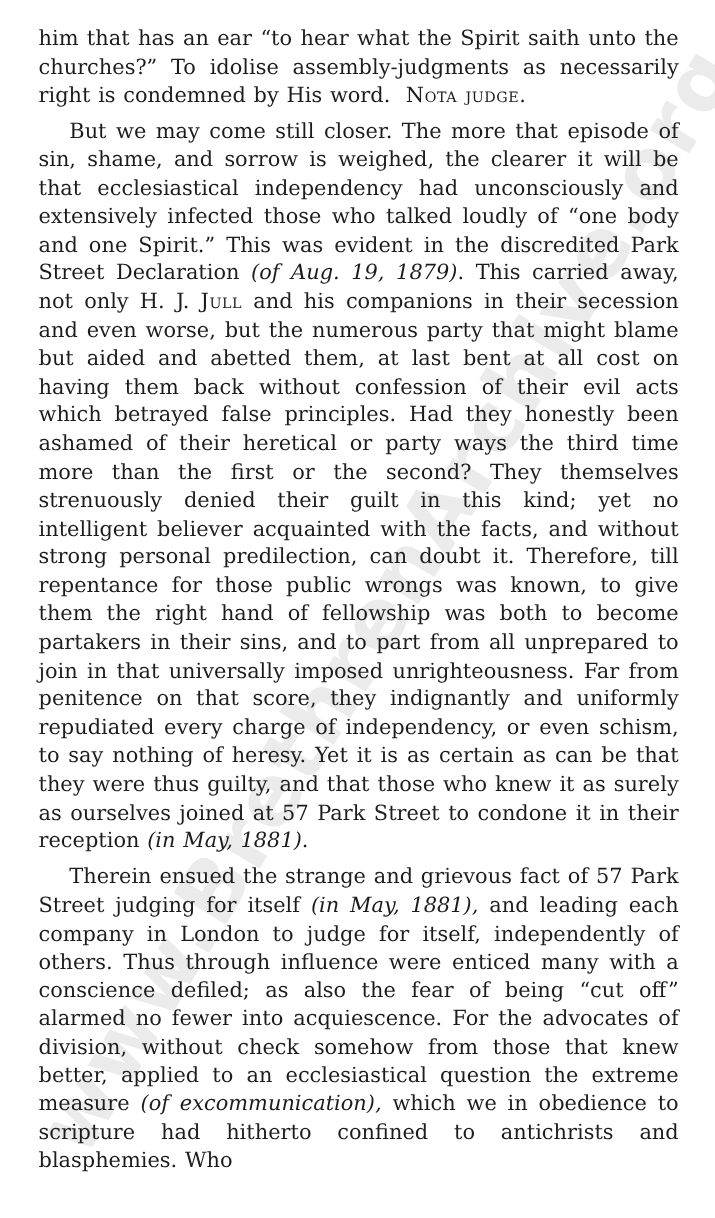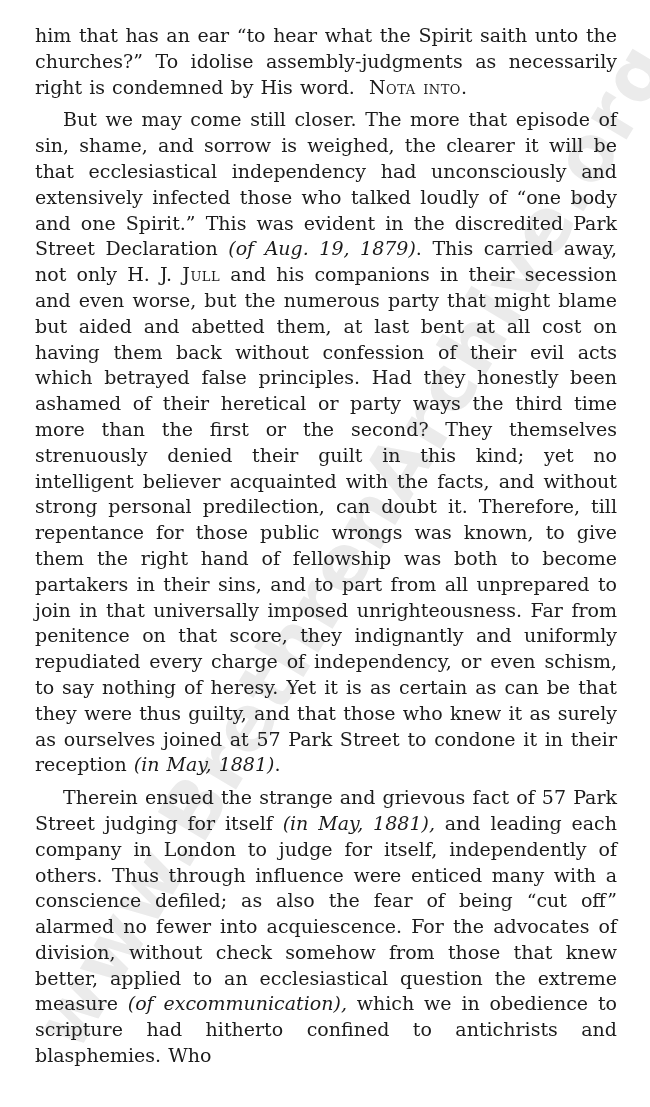--- a/index.html
+++ b/index.html
@@ -46,17 +46,17 @@
   main.text-block p.indent { text-indent: 28px; }
   .it { font-style: italic; }
   .sc { font-variant: small-caps; letter-spacing: 0.5px; }
 </style>
 </head>
 <body>
 
 <div class="page">
   <div class="watermark">www.BrethrenArchive.org</div>
   <main class="text-block" id="text-block">
-      <p><span>him that has an ear “to hear what the Spirit saith unto the churches?”  To idolise assembly-judgments as necessarily right is condemned by His word.&nbsp; </span><span class="sc">Nota into.</span></p>
+      <p><span>him that has an ear “to hear what the Spirit saith unto the churches?”  To idolise assembly-judgments as necessarily right is condemned by His word.&nbsp; </span><span class="sc">Nota judge.</span></p>
       <p class="indent"><span>But we may come still closer.  The more that episode of sin, shame, and sorrow is weighed, the clearer it will be that ecclesiastical independency had unconsciously and extensively infected those who talked loudly of “one body and one Spirit.”  This was evident in the discredited Park Street Declaration </span><span class="it">(of Aug. 19, 1879)</span><span>.  This carried away, not only H. J. </span><span class="sc">Jull</span><span> and his companions in their secession and even worse, but the numerous party that might blame but aided and abetted them, at last bent at all cost on having them back without confession of their evil acts which betrayed false principles.  Had they honestly been ashamed of their heretical or party ways the third time more than the first or the second?  They themselves strenuously denied their guilt in this kind; yet no intelligent believer acquainted with the facts, and without strong personal predilection, can doubt it.  Therefore, till repentance for those public wrongs was known, to give them the right hand of fellowship was both to become partakers in their sins, and to part from all unprepared to join in that universally imposed unrighteousness.  Far from penitence on that score, they indignantly and uniformly repudiated every charge of independency, or even schism, to say nothing of heresy.  Yet it is as certain as can be that they were thus guilty, and that those who knew it as surely as ourselves joined at 57 Park Street to condone it in their reception </span><span class="it">(in May, 1881)</span><span>.</span></p>
       <p class="indent"><span>Therein ensued the strange and grievous fact of 57 Park Street judging for itself </span><span class="it">(in May, 1881),</span><span> and leading each company in London to judge for itself, independently of others.  Thus through influence were enticed many with a conscience defiled; as also the fear of being “cut off” alarmed no fewer into acquiescence.  For the advocates of division, without check somehow from those that knew better, applied to an ecclesiastical question the extreme measure </span><span class="it">(of excommunication),</span><span> which we in obedience to scripture had hitherto confined to antichrists and blasphemies.  Who</span></p>
     </main>
 </div>
 
 </body></html>

